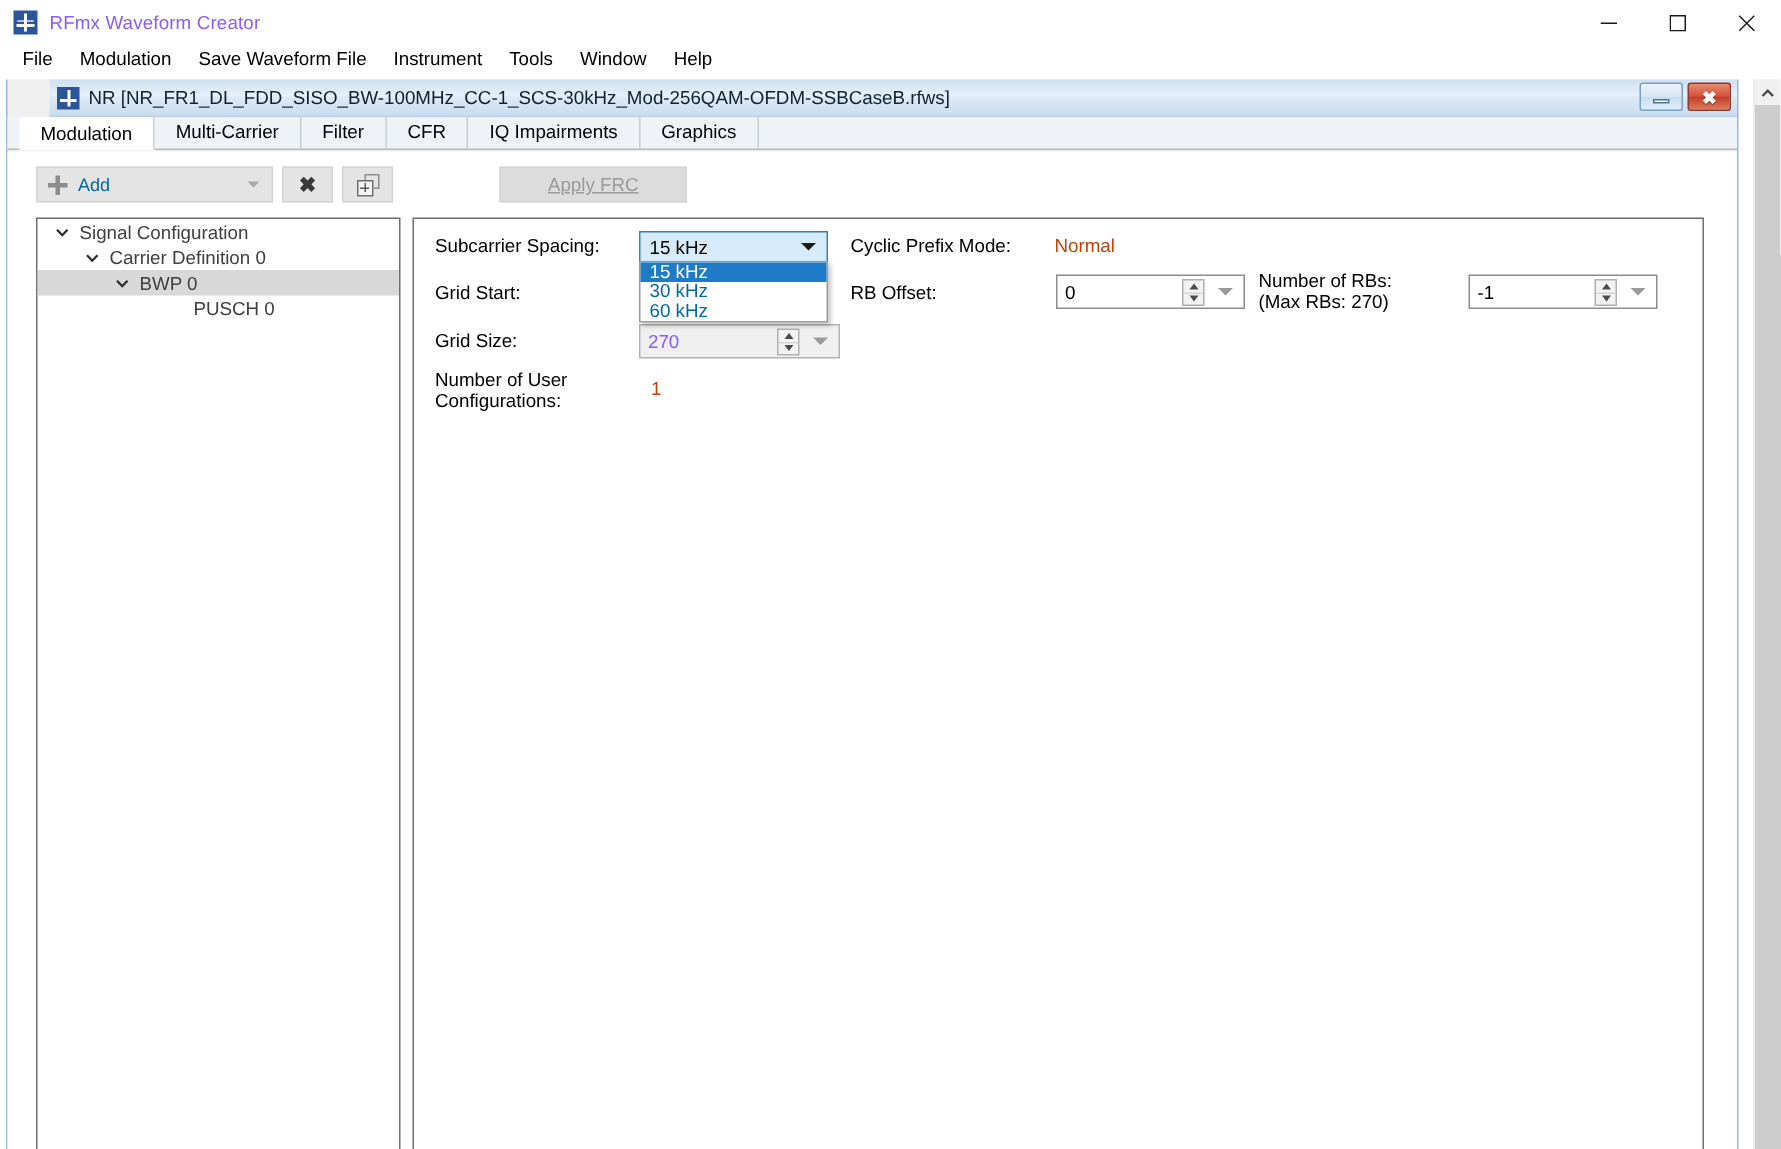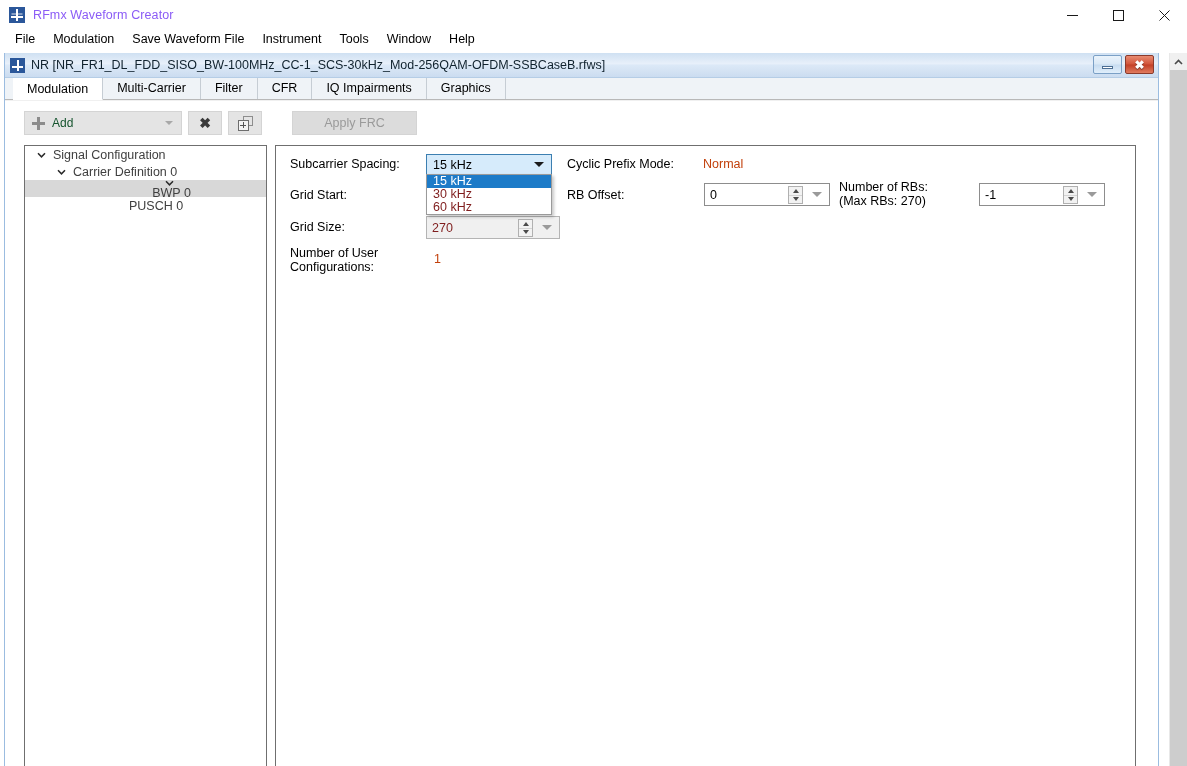--- a/index.html
+++ b/index.html
@@ -135,20 +135,21 @@
     background: #f0f0f0;
   }
   .child-titlebar {
     height: 25px;
     background: linear-gradient(to bottom, #cfe0f2 0%, #e8f0fa 45%, #dce9f7 50%, #cbdcf0 100%);
     border-bottom: 1px solid #b5cde6;
     display: flex;
     align-items: center;
     position: relative;
     box-sizing: border-box;
+    margin-left: 28px;
   }
   .child-icon {
     width: 15px;
     height: 15px;
     margin-left: 5px;
     margin-right: 6px;
     background: #2b579a;
     position: relative;
     flex: none;
   }
@@ -280,21 +281,21 @@
   .plus-icon::before {
     content:""; position:absolute;
     left:5px; top:0; width:3px; height:13px; background:#8c8c8c;
   }
   .plus-icon::after {
     content:""; position:absolute;
     left:0; top:5px; width:13px; height:3px; background:#8c8c8c;
   }
   .add-label {
     font-size: 12px;
-    color: #14532d;
+    color: #0369a1;
   }
   .add-arrow {
     position: absolute;
     right: 8px;
     width: 0; height: 0;
     border-left: 4px solid transparent;
     border-right: 4px solid transparent;
     border-top: 4px solid #a8a8a8;
   }
   .tb-btn {
@@ -336,29 +337,30 @@
   }
   .dup-icon .sq-front::before {
     content:""; position:absolute; left:4px; top:1.5px; width:1.5px; height:6px; background:#555;
   }
   .dup-icon .sq-front::after {
     content:""; position:absolute; left:1.5px; top:4px; width:6px; height:1.5px; background:#555;
   }
   .apply-frc {
     width: 125px;
     height: 24px;
-    margin-left: 24px;
+    margin-left: 65px;
     background: #dcdcdc;
     border: 1px solid #d4d4d4;
     display: flex;
     align-items: center;
     justify-content: center;
     font-size: 12.5px;
     color: #9a9a9a;
     box-sizing: border-box;
+    text-decoration: underline;
   }
 
   
   .tree-panel {
     position: absolute;
     left: 19px;
     top: 44px;
     width: 243px;
     bottom: -1px;
     border: 1px solid #6f6f6f;
@@ -369,21 +371,20 @@
   .tree-row {
     height: 17px;
     display: flex;
     align-items: center;
     font-size: 12.5px;
     color: #404040;
     white-space: nowrap;
   }
   .tree-row.selected {
     background: #d8d8d8;
-    flex-direction: column;
   }
   .chev {
     width: 16px;
     display: flex;
     align-items: center;
     justify-content: center;
     flex: none;
   }
   .chev svg { display:block; }
 
@@ -443,21 +444,21 @@
     border: 1px solid #9a9a9a;
     box-sizing: border-box;
     box-shadow: 2px 2px 3px rgba(0,0,0,0.22);
     z-index: 40;
   }
   .dd-item {
     height: 13px;
     line-height: 13px;
     font-size: 12.5px;
     padding-left: 6px;
-    color: #7f1d1d;
+    color: #0369a1;
     box-sizing: content-box;
     padding-top: 0px;
     padding-bottom: 0px;
     height: 13px;
   }
   .dd-item.sel {
     background: #1d7bc8;
     color: #ffffff;
   }
 
@@ -473,21 +474,21 @@
   }
   .numfield.disabled {
     background: #f0f0f0;
     border-color: #b4b4b4;
   }
   .numfield .ntext {
     font-size: 12.5px;
     color: #000000;
     margin-left: 5px;
   }
-  .numfield.disabled .ntext { color: #7f1d1d; }
+  .numfield.disabled .ntext { color: #8b5cf6; }
   .spinbox {
     position: absolute;
     right: 26px;
     top: 2px;
     width: 15px;
     height: 18px;
     border: 1px solid #b0b0b0;
     background: #f2f2f2;
     box-sizing: border-box;
     display: flex;

